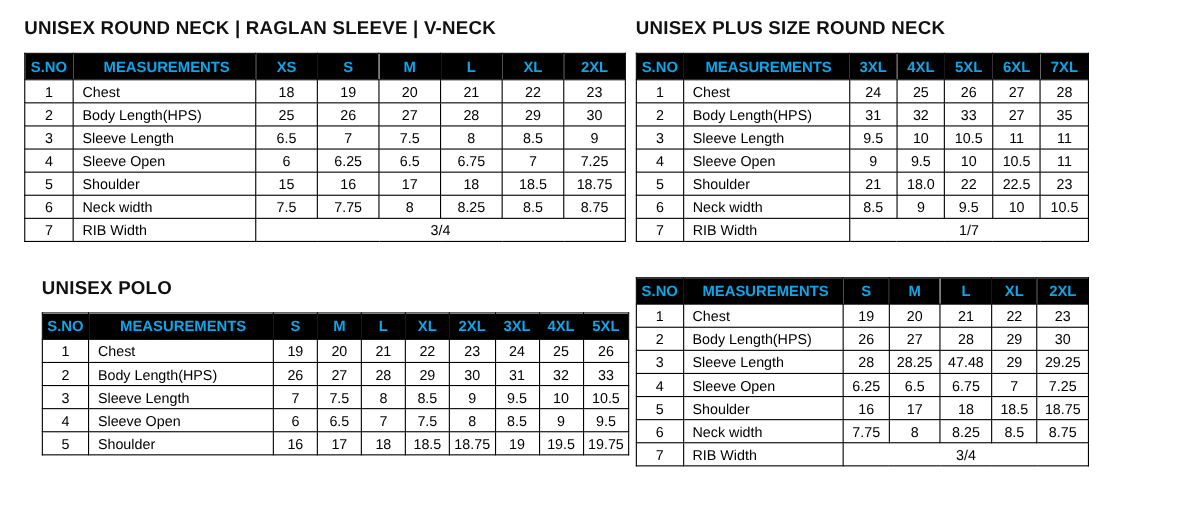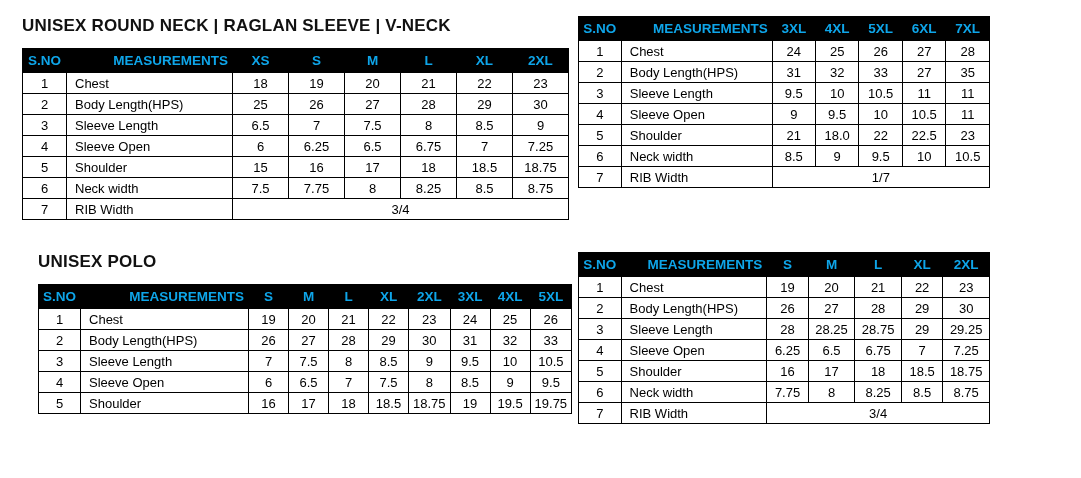--- a/index.html
+++ b/index.html
@@ -50,21 +50,21 @@
     white-space: nowrap;
   }
   table.size-table thead th {
     background: #000000;
     color: #0ea5e9;
     font-weight: bold;
     font-size: 13.5px;
     height: 24px;
   }
   table.size-table thead th.hdr-left {
-    text-align: right;
+    text-align: center;
     padding-left: 8px;
     margin-top: 28px;
   }
   table.size-table td.meas {
     text-align: left;
     padding-left: 8px;
   }
   table.size-table td.sno {
     text-align: center;
   }
@@ -189,20 +189,21 @@
         <tr>
           <td class="sno">7</td>
           <td class="meas">RIB Width</td>
           <td class="rib-cell" colspan="6">3/4</td>
         </tr>
       </tbody>
     </table>
   </div>
 
   <div class="panel" id="panel-plus-size">
+    <h2 class="panel-title">UNISEX PLUS SIZE ROUND NECK</h2>
     <table class="size-table" id="table-plus-size">
       <colgroup>
         <col class="c-sno">
           <col class="c-meas">
         <col class="c-size">
           <col class="c-size">
           <col class="c-size">
           <col class="c-size">
           <col class="c-size">
       </colgroup>
@@ -414,21 +415,21 @@
           <td>27</td>
           <td>28</td>
           <td>29</td>
           <td>30</td>
         </tr>
         <tr>
           <td class="sno">3</td>
           <td class="meas">Sleeve Length</td>
           <td>28</td>
           <td>28.25</td>
-          <td>28.75</td>
+          <td>47.48</td>
           <td>29</td>
           <td>29.25</td>
         </tr>
         <tr>
           <td class="sno">4</td>
           <td class="meas">Sleeve Open</td>
           <td>6.25</td>
           <td>6.5</td>
           <td>6.75</td>
           <td>7</td>

